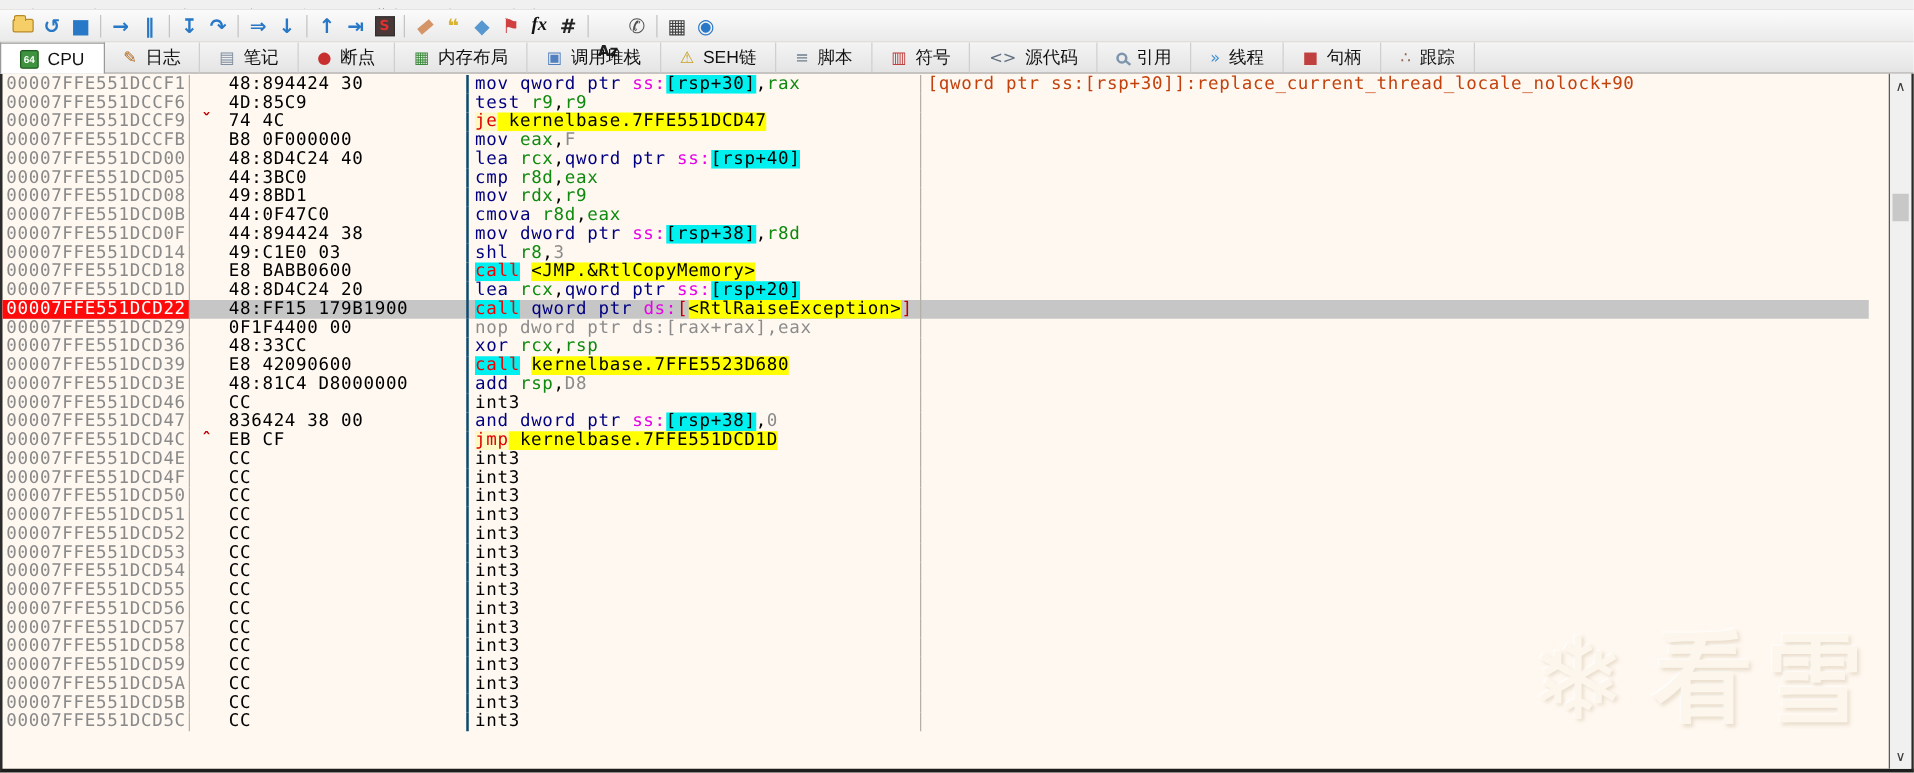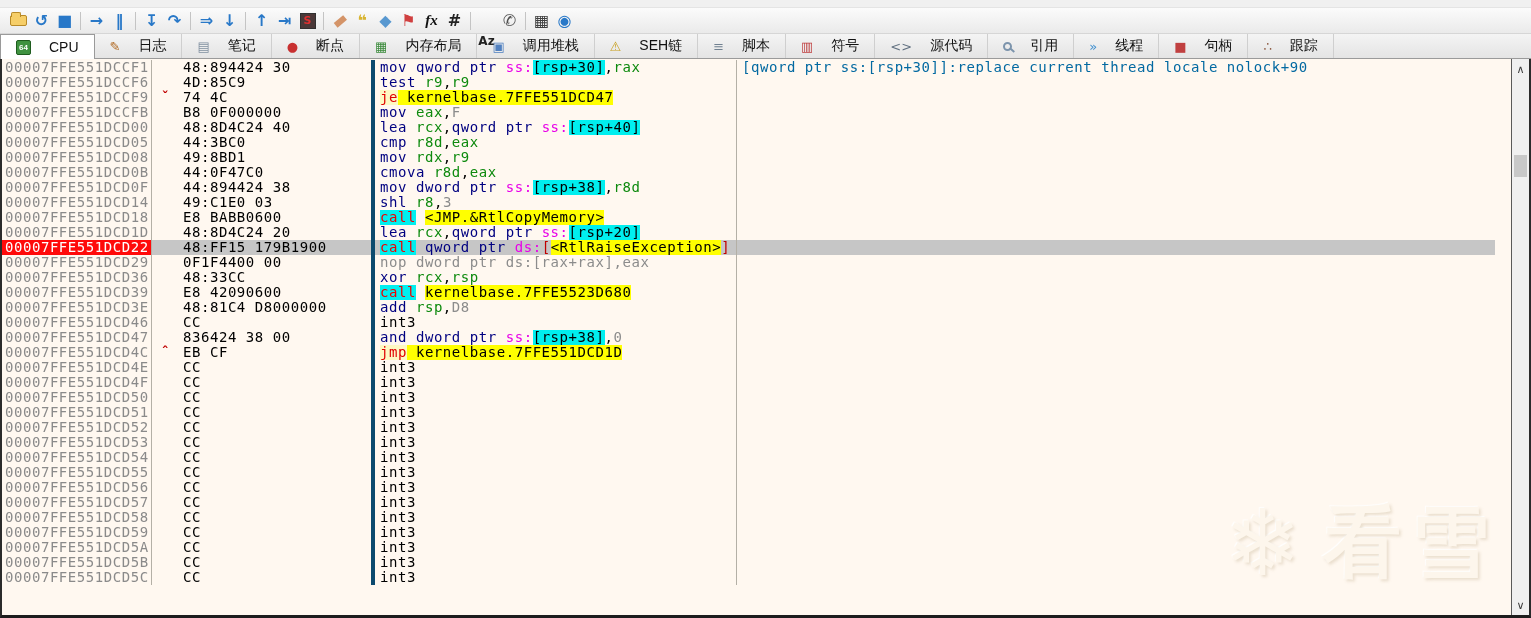--- a/index.html
+++ b/index.html
@@ -26,21 +26,21 @@
   .sbadge { width:16px; height:16px; background:#4A3838; border:1px solid #303030;
     color:#E03030; font-size:11px; font-weight:bold; display:flex; align-items:center;
     justify-content:center; }
   .fxicon { font-family:"Liberation Serif","DejaVu Serif",serif; font-style:italic;
     font-size:15px; color:#111; }
 
   
   .tabbar { height:25px; background:linear-gradient(#F4F4F4,#E4E4E4);
     display:flex; align-items:stretch; border-bottom:1px solid #9A9A9A;
     font-family:"Liberation Sans","DejaVu Sans",sans-serif; font-size:14px; color:#111; }
-  .tab { display:flex; align-items:center; gap:18px; padding:0 15px;
+  .tab { display:flex; align-items:center; gap:7px; padding:0 15px;
     border-right:1px solid #CFCFCF; cursor:default; position:relative; }
   .tab.active { background:#FFFFFF; border:1px solid #9A9A9A; border-bottom:none;
     margin-bottom:-1px; z-index:2; }
   .tglyph { font-size:13px; line-height:13px; font-family:"DejaVu Sans",sans-serif; }
   .chip { width:15px; height:15px; background:#3F9240; border:1px solid #1E5C1E;
     color:#fff; font-size:8px; font-weight:bold; display:flex; align-items:center;
     justify-content:center; border-radius:2px; }
   .mag { width:9px; height:9px; border:2px solid #7C94AC; border-radius:50%; position:relative; }
   .mag::after { content:""; position:absolute; width:6px; height:2px; background:#7C94AC;
     right:-5px; bottom:-2px; transform:rotate(40deg); }
@@ -50,23 +50,23 @@
     background:#FFF8F0; border-left:2px solid #2B2B2B; border-right:2px solid #2B2B2B;
     border-bottom:3px solid #1D1D1D; }
   .rows { position:absolute; top:1px; left:0; right:34px; }
   .row { display:flex; height:15px; line-height:15px; font-size:14px;
     letter-spacing:0.55px; white-space:pre; }
   .row.sel { background:#C6C6C6; }
   .c-addr { width:150px; padding-left:3px; color:#8A8A8A; border-right:1px solid #B4B0A6;
     overflow:hidden; }
   .c-addr.bp { background:#FF0A0A; color:#FFFFFF; }
   .c-gut { width:31px; padding-left:9px; color:#C00000; font-weight:bold; }
-  .c-bytes { width:192px; color:#000; border-right:4px solid #0c4a6e; }
+  .c-bytes { width:192px; color:#000; border-right:2px solid #0c4a6e; }
   .c-dis { width:362px; padding-left:5px; border-right:1px solid #B4B0A6; overflow:hidden; }
-  .c-com { flex:1; padding-left:5px; color:#0369a1; overflow:hidden; }
+  .c-com { flex:1; padding-left:5px; color:#c2410c; overflow:hidden; }
   .tk-m  { color:#000080; }
   .tk-r  { color:#0E8A0E; }
   .tk-s  { color:#E800E8; }
   .tk-k  { color:#000000; background:#00EFEF; }
   .tk-n  { color:#8C8C8C; }
   .tk-p  { color:#000000; }
   .tk-g  { color:#8C8C8C; }
   .tk-cm { color:#F00000; background:#00EFEF; }
   .tk-jm { color:#E00000; background:#fef9c3; }
   .tk-t  { color:#000000; background:#FFFF00; }

